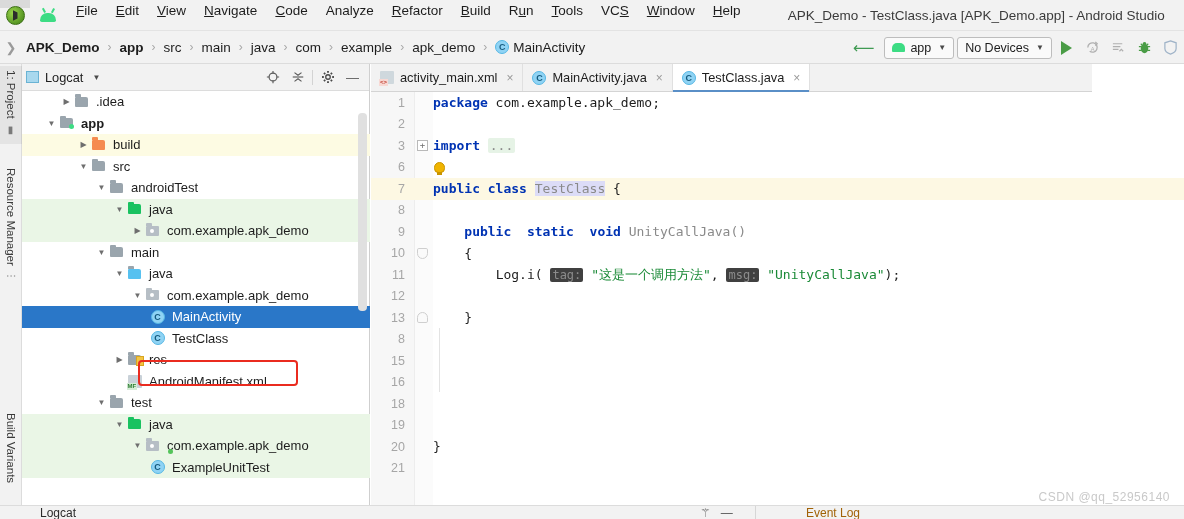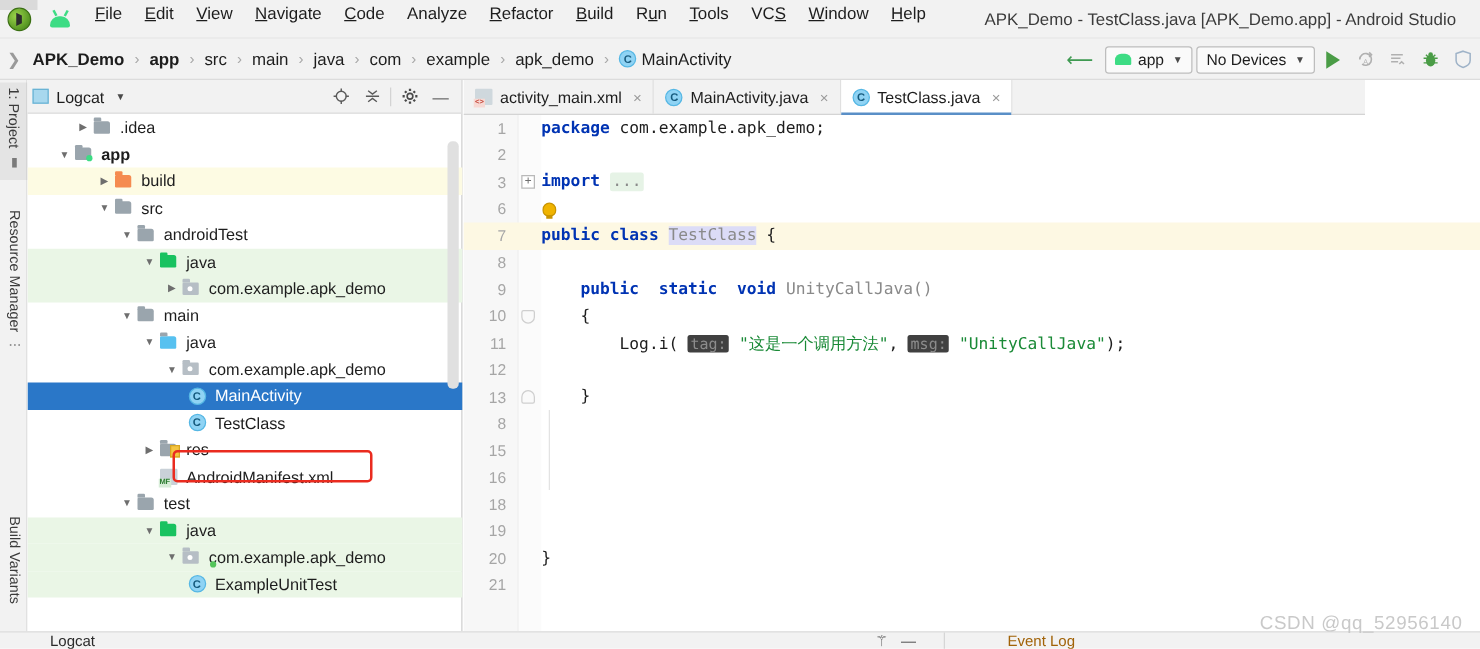--- a/index.html
+++ b/index.html
@@ -311,21 +311,21 @@
   }
   .bb-right {
     position: absolute; left: 700px; display: flex; align-items: center; gap: 10px;
     font-size: 12px; color: #555;
   }
   .bb-sep { position: absolute; left: 755px; top: 0; width: 1px; height: 14px; background: #d6d6d6; }
   .bb-eventlog { position: absolute; left: 806px; font-size: 12px; color: #a16207; }
 
   .watermark {
     position: absolute; right: 14px; top: 490px;
-    font-size: 15px; color: #c9c9c9; letter-spacing: 0.5px;
+    font-size: 12px; color: #c9c9c9; letter-spacing: 0.5px;
     font-family: "Liberation Sans", sans-serif;
   }
   .win-left-tab {
     position: absolute; left: 0; top: 0; width: 30px; height: 8px; background: #dadada;
   }
 </style>
 </head>
 <body>
 
 <div id="app">

